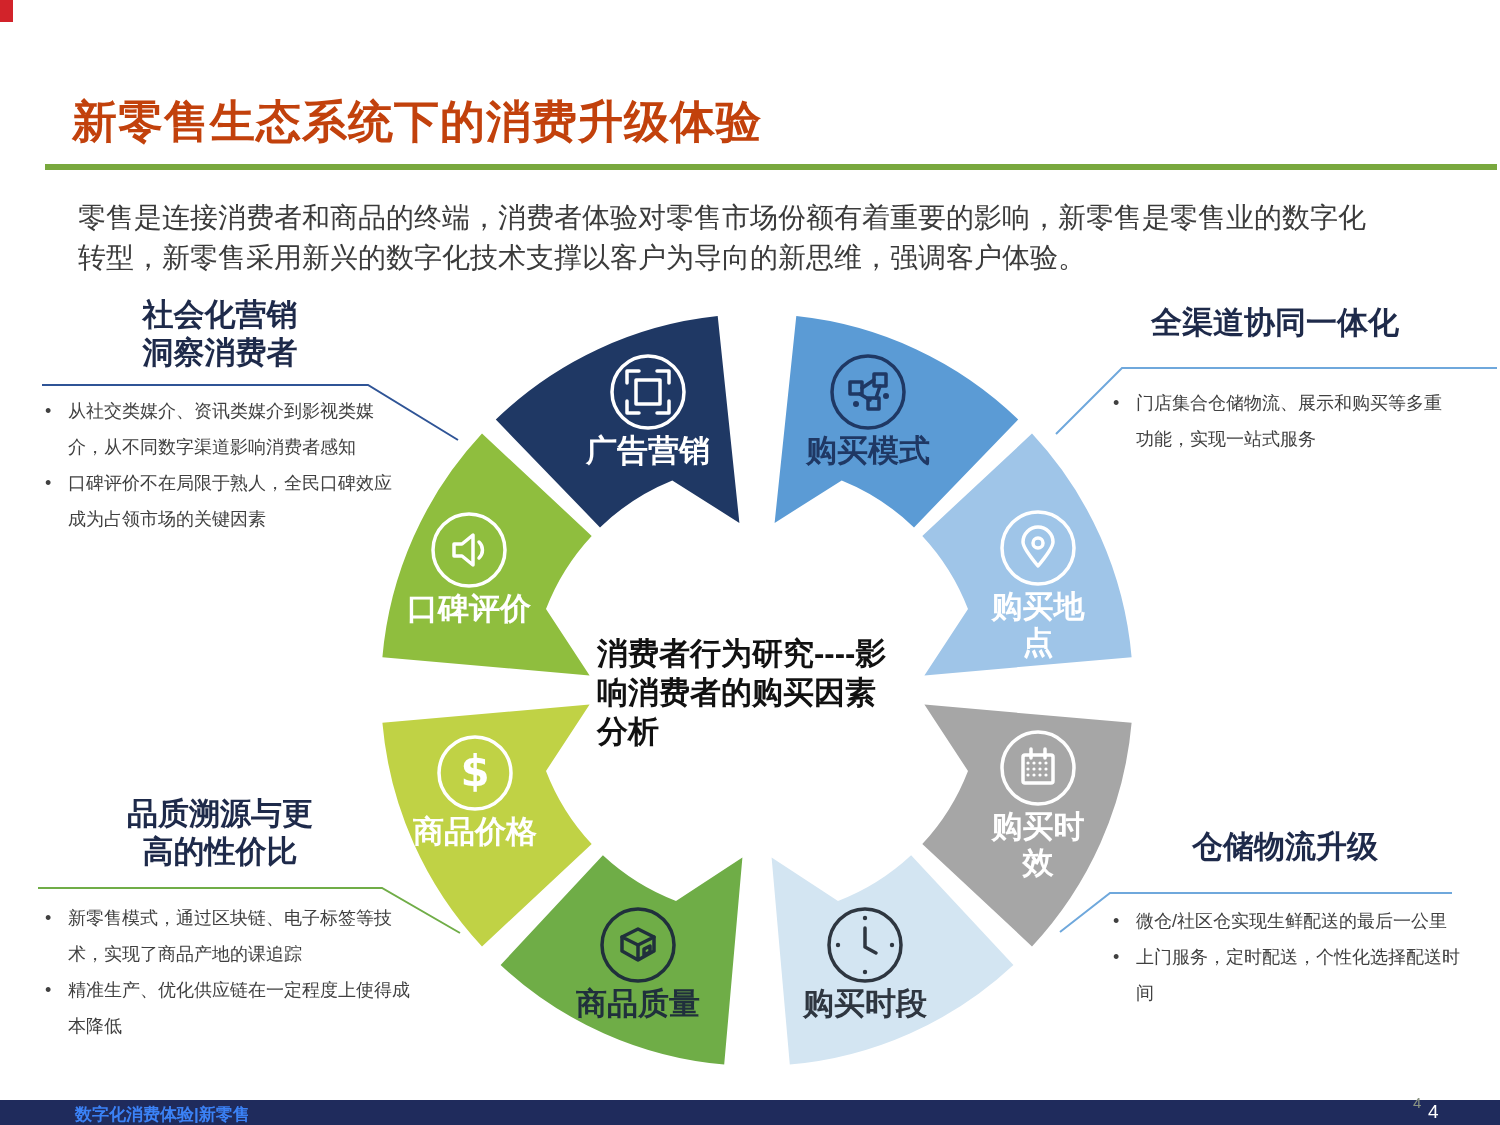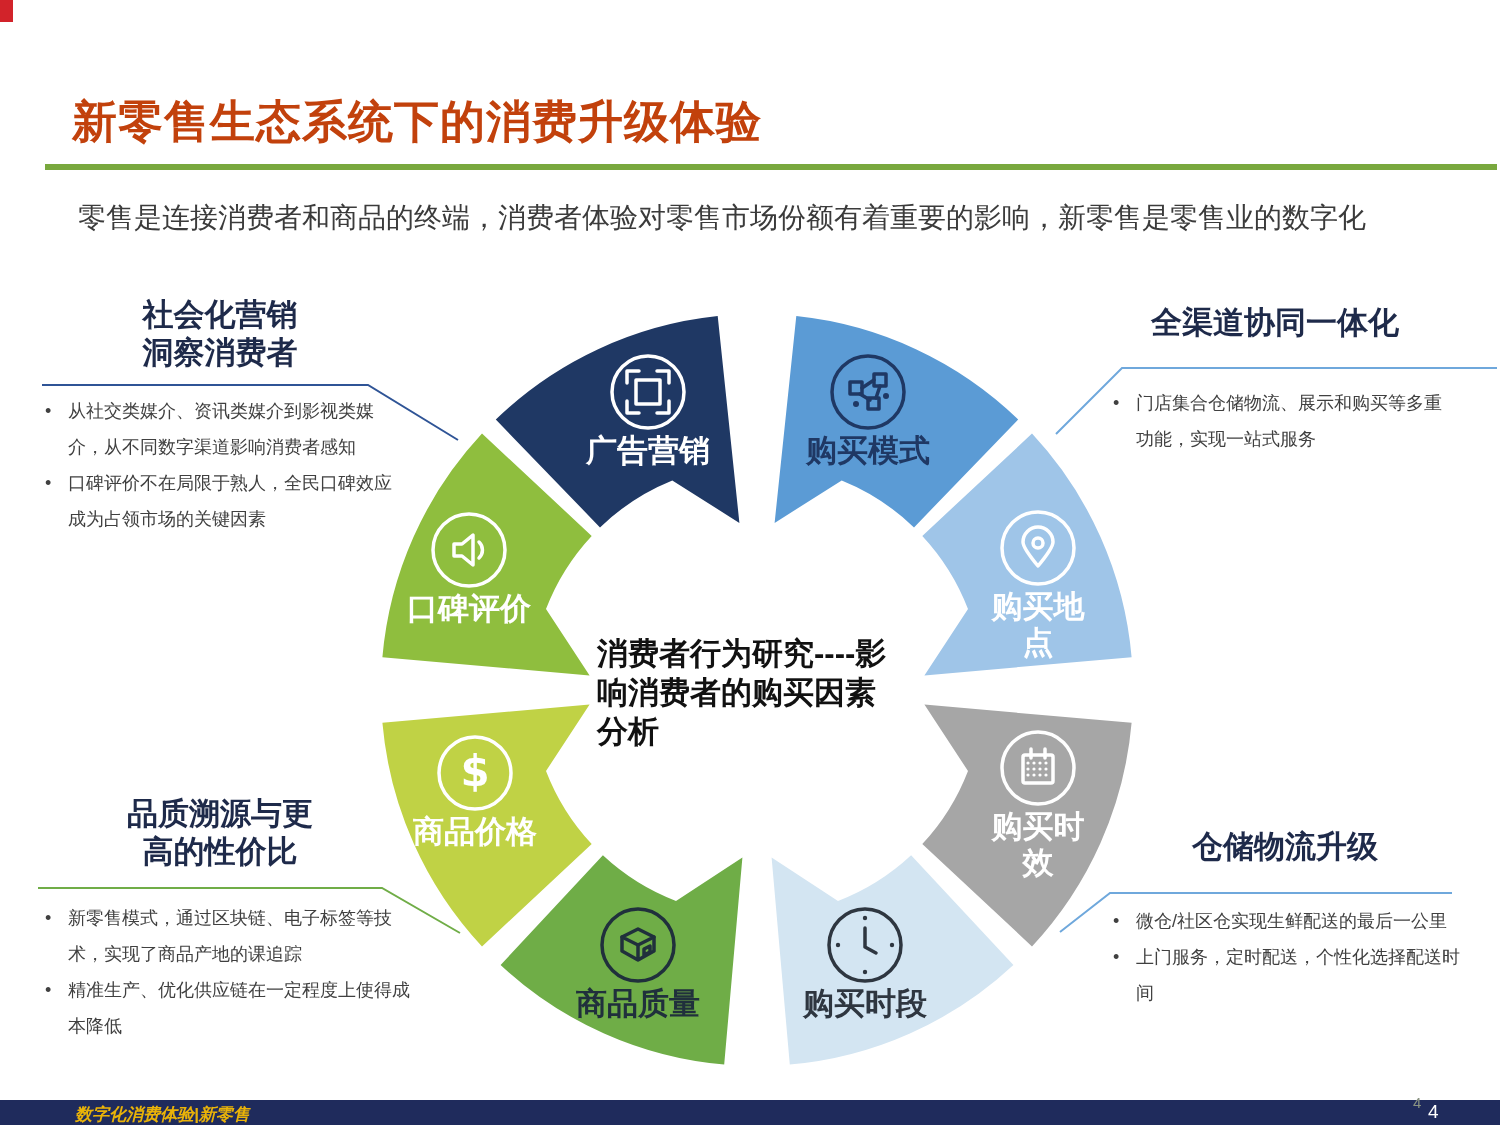--- a/index.html
+++ b/index.html
@@ -22,36 +22,37 @@
   .h-br{left:1115px;top:828px;width:340px;}
   ul.bullets{position:absolute;margin:0;padding:0;list-style:none;font-size:18px;
              line-height:36px;color:#404040;}
   ul.bullets li{position:relative;padding-left:28px;}
   ul.bullets li::before{content:"\2022";position:absolute;left:5px;top:0;}
   .b-tl{left:40px;top:393px;width:363px;}
   .b-tr{left:1108px;top:385px;width:338px;}
   .b-bl{left:40px;top:900px;width:378px;}
   .b-br{left:1108px;top:903px;width:358px;}
   .footer-bar{position:absolute;left:0;top:1100px;width:1500px;height:25px;background:#1F2B5C;}
-  .footer-label{position:absolute;left:75px;top:3px;font-size:17px;font-weight:bold;color:#eab308;font-style:italic;}
+  .footer-label{position:absolute;left:75px;top:3px;font-size:17px;font-weight:bold;color:#3b82f6;}
   .page-ghost{position:absolute;left:1413px;top:1094px;font-size:15px;color:#8A9382;}
   .page-num{position:absolute;left:1428px;top:1101px;font-size:19px;color:#ffffff;}
 </style>
 </head>
 <body>
 
 <div class="slide">
 
   <div class="red-corner"></div>
 
   <h1 class="page-title" style="margin:0">新零售生态系统下的消费升级体验</h1>
   <div class="title-rule"></div>
 
   <div class="intro">
     <div>零售是连接消费者和商品的终端，消费者体验对零售市场份额有着重要的影响，新零售是零售业的数字化</div>
+    <div>转型，新零售采用新兴的数字化技术支撑以客户为导向的新思维，强调客户体验。</div>
   </div>
 
   <svg id="diagram" class="diagram-svg" width="1500" height="1125" viewBox="0 0 1500 1125">
       <path d="M42,385 L368,385 L458,440" fill="none" stroke="#2F5496" stroke-width="2"></path>
       <path d="M1497,368 L1122,368 L1056,434" fill="none" stroke="#6FA8DC" stroke-width="2"></path>
       <path d="M38,888 L382,888 L460,933" fill="none" stroke="#70AD47" stroke-width="2"></path>
       <path d="M1452,893 L1110,893 L1060,932" fill="none" stroke="#6FA8DC" stroke-width="2"></path>
       <path d="M495.8,419.5 A376,376 0 0 1 717.7,316.1 L739.4,522.9 L672.3,480.5 A226,226 0 0 0 600.0,527.4 Z" fill="#1F3864"></path>
       <g transform="translate(648,392)">
         <circle r="36" fill="none" stroke="#FFFFFF" stroke-width="3.5" stroke-linecap="round" stroke-linejoin="round"></circle>

